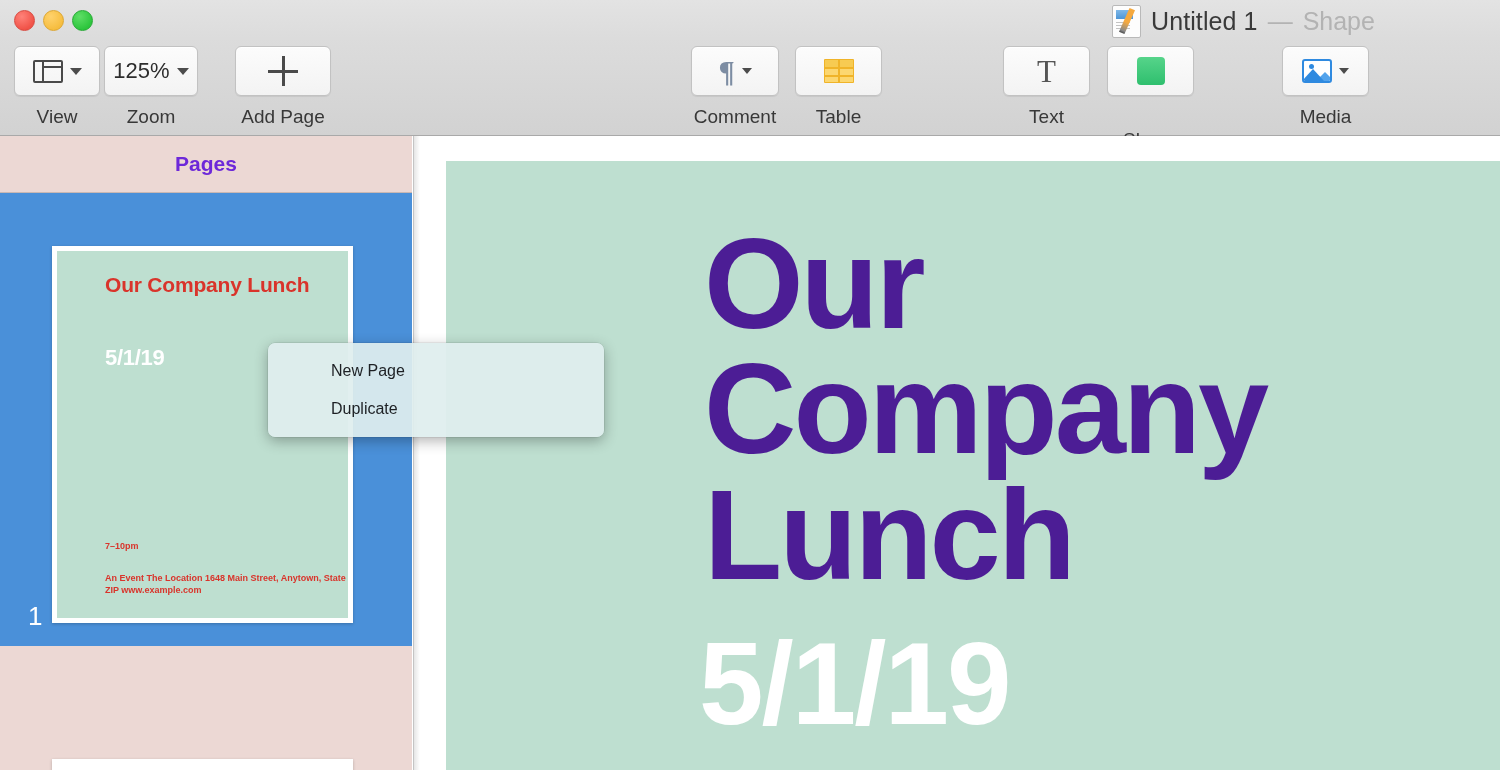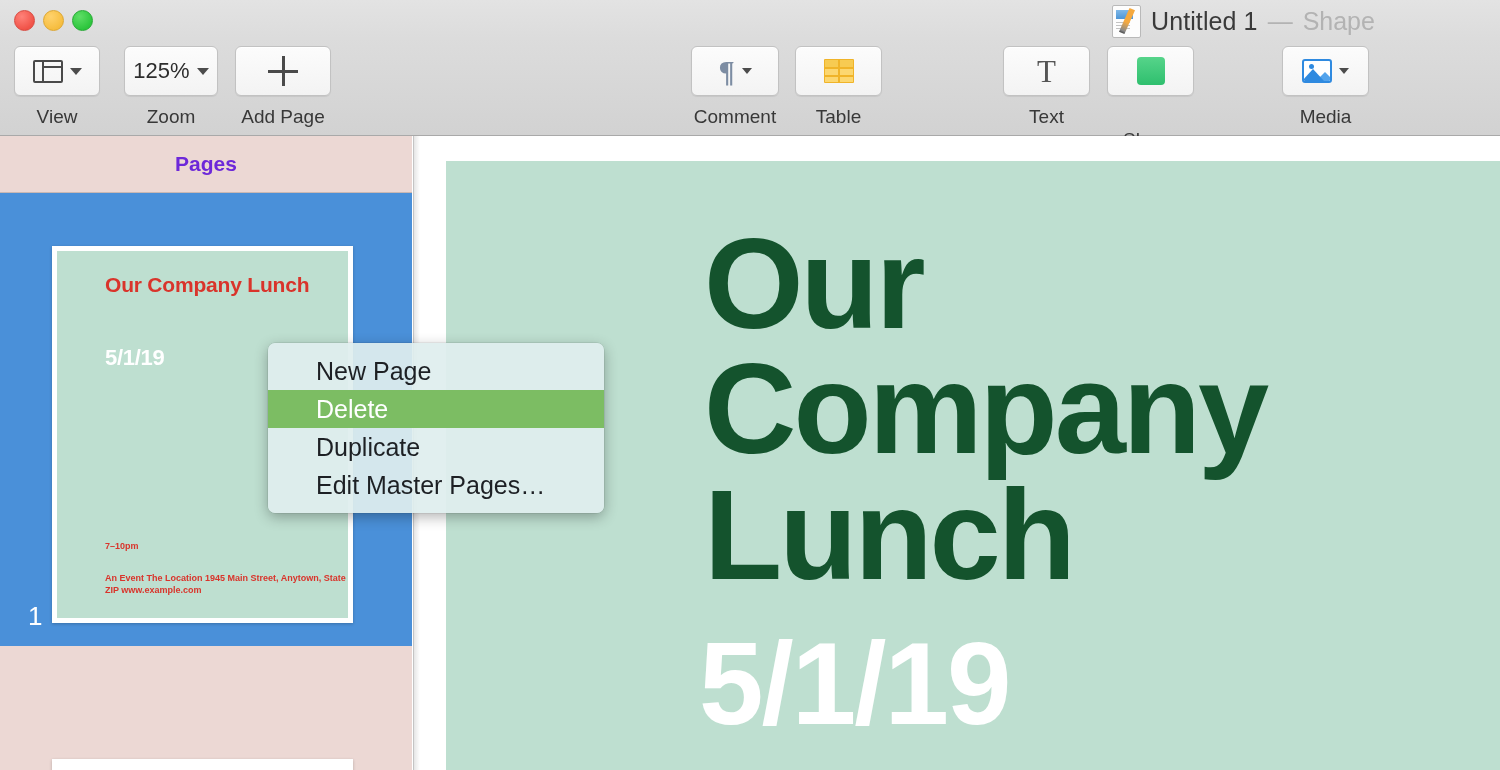--- a/index.html
+++ b/index.html
@@ -405,21 +405,21 @@
     height: 609px;
     background: #bedfd0;
   }
   .doc-headline {
     position: absolute;
     left: 258px;
     top: 60px;
     font-size: 128px;
     font-weight: bold;
     line-height: 0.98;
-    color: #14532d;
+    color: #4c1d95;
     letter-spacing: -3px;
     white-space: pre-line;
   }
   .doc-date {
     position: absolute;
     left: 253px;
     top: 465px;
     font-size: 116px;
     font-weight: bold;
     line-height: 1;
@@ -437,22 +437,22 @@
     border-radius: 7px;
     box-shadow: 0 4px 14px rgba(0,0,0,0.30), 0 0 0 0.5px rgba(0,0,0,0.12);
     padding: 9px 0 9px 0;
     box-sizing: border-box;
     overflow: hidden;
   }
   .ctx-item {
     height: 38px;
     display: flex;
     align-items: center;
-    padding-left: 48px;
-    font-size: 25px;
+    padding-left: 63px;
+    font-size: 16px;
     color: #1d2024;
     box-sizing: border-box;
     white-space: nowrap;
   }
   .ctx-item.highlighted {
     background: #7cbd63;
     color: #ffffff;
   }
 </style>
 </head>
@@ -482,21 +482,21 @@
     </div>
 
     <div class="tb-item" style="left:14px;">
       <div class="tb-btn" style="width:86px;">
         <span class="icon-view"></span>
         <span class="chev"></span>
       </div>
       <div class="tb-label">View</div>
     </div>
 
-    <div class="tb-item" style="left:124px;text-align:right;">
+    <div class="tb-item" style="left:104px;text-align:right;">
       <div class="tb-btn" style="width:94px;">
         <span class="zoom-text">125%</span>
         <span class="chev"></span>
       </div>
       <div class="tb-label">Zoom</div>
     </div>
 
     <div class="tb-item" style="left:235px;">
       <div class="tb-btn" style="width:96px;">
         <span class="icon-plus"></span>
@@ -564,21 +564,21 @@
     <div class="page-slot selected" style="position:absolute; left:0; top:57px; width:412px; height:453px;">
       <div class="thumb" style="left:52px; top:53px; width:301px; height:377px;">
         <div class="thumb-inner mint">
           <div class="th-title">Our
 Company
 Lunch</div>
           <div class="th-date">5/1/19</div>
           <div class="th-time">7–10pm</div>
           <div class="th-details">An Event
 The Location
-1945 Main Street, Anytown, State ZIP
+1648 Main Street, Anytown, State ZIP
 www.example.com</div>
         </div>
       </div>
       <div class="page-num">1</div>
     </div>
 
     <div class="page-slot unselected" style="position:absolute; left:0; top:512px; width:412px; height:122px;">
       <div class="thumb" style="left:52px; top:111px; width:301px; height:377px;">
         <div class="thumb-inner white">
           
@@ -591,18 +591,16 @@
     <div class="doc-page">
       <div class="doc-headline">Our
 Company
 Lunch</div>
       <div class="doc-date">5/1/19</div>
     </div>
   </div>
 
   <div class="ctx-menu">
     <div class="ctx-item">New Page</div>
-    <div class="ctx-item highlighted">Delete</div>
     <div class="ctx-item">Duplicate</div>
-    <div class="ctx-item">Edit Master Pages…</div>
   </div>
 
 </div>
 
 </body></html>

